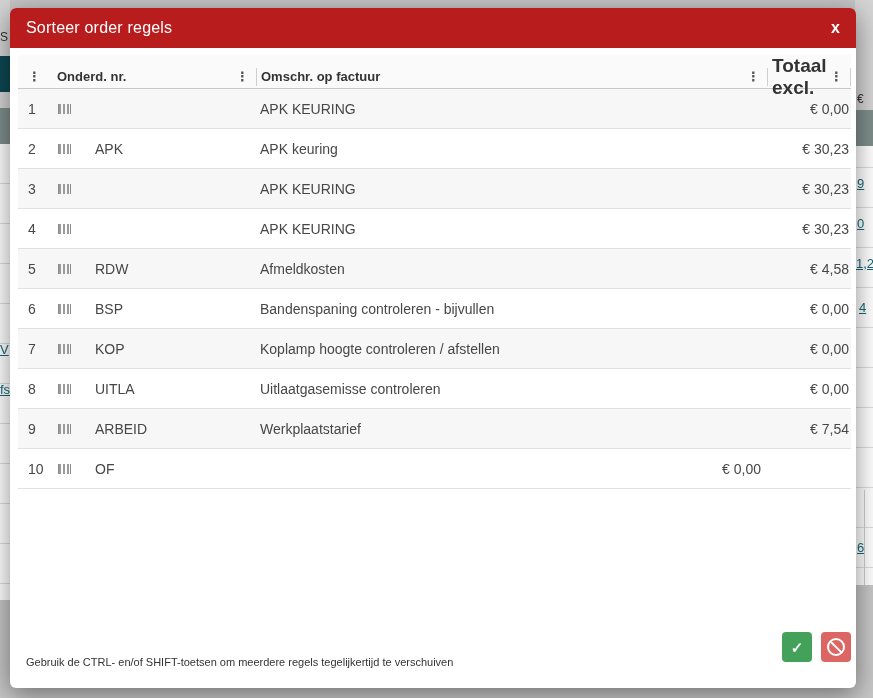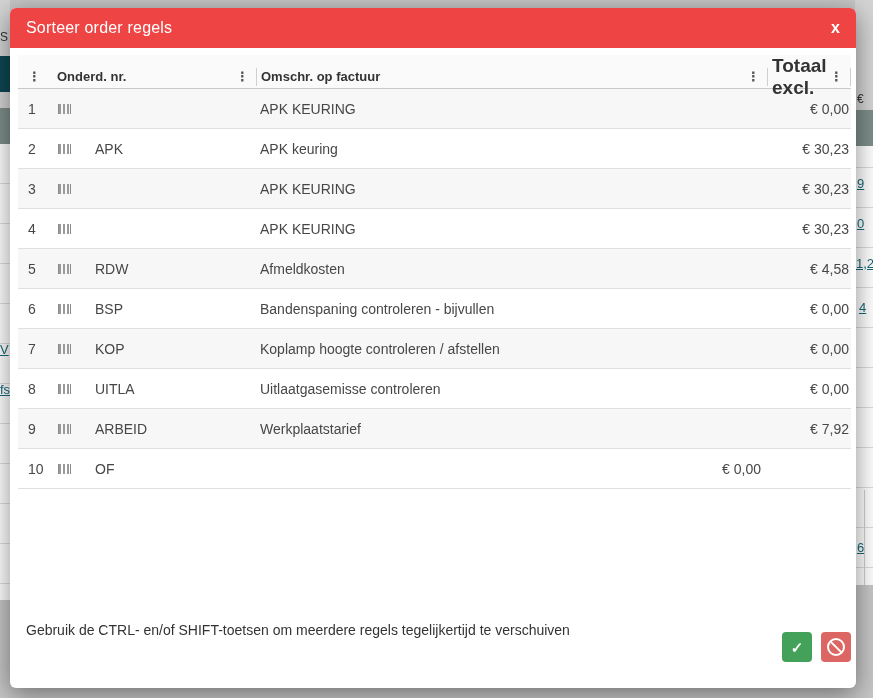--- a/index.html
+++ b/index.html
@@ -23,21 +23,21 @@
   .frag{position:absolute;font-size:12px;color:#333;white-space:nowrap;}
   .frag-link{color:#17697a;text-decoration:underline;font-size:13px;}
 
   
   .modal{
     position:absolute;left:10px;top:8px;width:846px;height:680px;
     background:#ffffff;border-radius:6px;z-index:10;
     box-shadow:0 6px 26px rgba(0,0,0,.45);
   }
   .modal-header{
-    height:40px;background:#ef4444;border-radius:6px 6px 0 0;
+    height:40px;background:#b91c1c;border-radius:6px 6px 0 0;
     display:flex;align-items:center;justify-content:space-between;
     padding:0 16px;box-sizing:border-box;
   }
   .modal-title{color:#ffffff;font-size:16px;font-weight:500;letter-spacing:.2px;}
   .modal-close{color:#ffffff;font-size:16px;font-weight:700;cursor:pointer;line-height:1;}
 
   
   .tbl{position:absolute;left:8px;top:47px;width:833px;}
   .thead,.trow{
     display:grid;grid-template-columns:38px 196px 511px 88px;align-items:center;
@@ -67,22 +67,22 @@
   .vsep{flex:0 0 auto;width:1px;height:18px;background:#cfcfcf;margin:0 4px;}
 
   .drag{
     flex:0 0 auto;width:13px;height:10px;margin-left:2px;margin-right:24px;cursor:grab;
     background:repeating-linear-gradient(90deg,#9a9a9a 0 2px,rgba(0,0,0,0) 2px 4px);
     border-left:1px solid #8a8a8a;border-right:1px solid #8a8a8a;box-sizing:border-box;
   }
 
   
   .footer-hint{
-    position:absolute;left:16px;bottom:43px;height:30px;line-height:30px;
-    font-size:14px;color:#333;
+    position:absolute;left:16px;bottom:11px;height:30px;line-height:30px;
+    font-size:11px;color:#333;
   }
   .footer-buttons{position:absolute;right:5px;bottom:26px;display:flex;gap:9px;}
   .btn{
     width:30px;height:30px;border:none;border-radius:4px;cursor:pointer;
     display:flex;align-items:center;justify-content:center;padding:0;
   }
   .btn-confirm{background:#43a159;}
   .btn-cancel{background:#dc6663;}
   .check-glyph{color:#fff;font-size:15px;font-weight:700;line-height:1;}
   .block-glyph{width:14px;height:14px;border:2px solid #fff;border-radius:50%;position:relative;}
@@ -224,21 +224,21 @@
     <div class="cell c-omschr">Uitlaatgasemisse controleren</div>
     <div class="cell c-total">€ 0,00</div>
   </div>
         <div class="trow alt">
     <div class="cell c-num">9</div>
     <div class="cell c-onderd">
       <span class="drag"></span>
       <span class="code">ARBEID</span>
     </div>
     <div class="cell c-omschr">Werkplaatstarief</div>
-    <div class="cell c-total">€ 7,92</div>
+    <div class="cell c-total">€ 7,54</div>
   </div>
         <div class="trow">
     <div class="cell c-num">10</div>
     <div class="cell c-onderd">
       <span class="drag"></span>
       <span class="code">OF</span>
     </div>
     <div class="cell c-total">€ 0,00</div>
   </div>
       </div>

